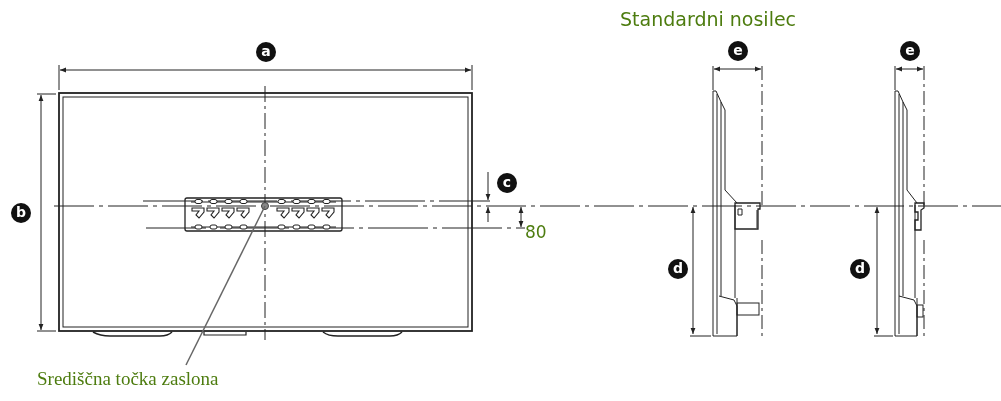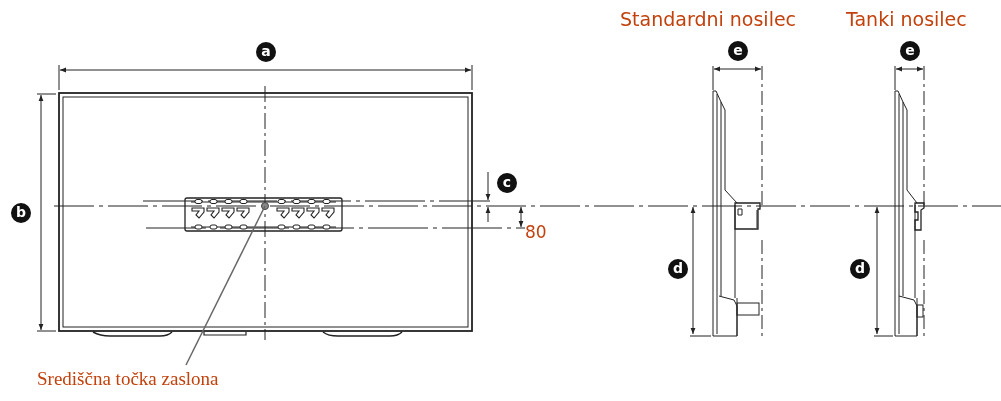--- a/index.html
+++ b/index.html
@@ -1,18 +1,18 @@
 <!DOCTYPE html>
 <html><head>
   <meta charset="utf-8">
   <style>
     html, body { margin: 0; padding: 0; background: #ffffff; }
     body { width: 1001px; height: 401px; position: relative; overflow: hidden; font-family: "DejaVu Sans", sans-serif; }
     #diagram { position: absolute; left: 0; top: 0; width: 1001px; height: 401px; }
-    .lbl { position: absolute; color: #c2410c; font-family: "DejaVu Sans", sans-serif; white-space: nowrap; }
+    .lbl { position: absolute; color: #4d7c0f; font-family: "DejaVu Sans", sans-serif; white-space: nowrap; }
     .heading { font-size: 19px; top: 8px; }
     .caption { font-size: 19px; font-family: Liberation Serif, serif; }
     .dimval { font-size: 17px; }
     .badge { position: absolute; width: 20px; height: 20px; border-radius: 50%; background: #111; color: #fff;
              font-family: "DejaVu Sans", sans-serif; font-weight: bold; font-size: 14px; line-height: 19px; text-align: center; }
   </style>
 </head>
 <body>
 
 <div id="diagram">
@@ -131,21 +131,20 @@
       <rect x="917" y="305" width="6" height="12"></rect>
       <path d="M915,203 L915,212 L918,212 L918,220 L915,220 L915,230 L921,230 L921,210 L924,208 L924,203 z" stroke-width="1.3"></path>
       <line x1="924" y1="240" x2="924" y2="340" stroke-dasharray="14,4,3,4"></line>
       <line x1="877" y1="207" x2="877" y2="334" marker-start="url(#arr)" marker-end="url(#arr)"></line>
       <line x1="874" y1="336" x2="893" y2="336"></line>
     </g>
   </svg>
 
   
   <span class="lbl heading" style="left:620px;">Standardni nosilec</span>
-  <span class="lbl heading" style="left:846px;">Tanki nosilec</span>
   <span class="lbl caption" style="left:37px; top:368px;">Središčna točka zaslona</span>
   <span class="lbl dimval" style="left:525px; top:206px;margin-top:16px;">80</span>
 
   
   <span class="badge" style="left:256px; top:42px;">a</span>
   <span class="badge" style="left:11px; top:203px;">b</span>
   <span class="badge" style="left:497px; top:173px;">c</span>
   <span class="badge" style="left:668px; top:259px;">d</span>
   <span class="badge" style="left:850px; top:259px;">d</span>
   <span class="badge" style="left:728px; top:41px;">e</span>

